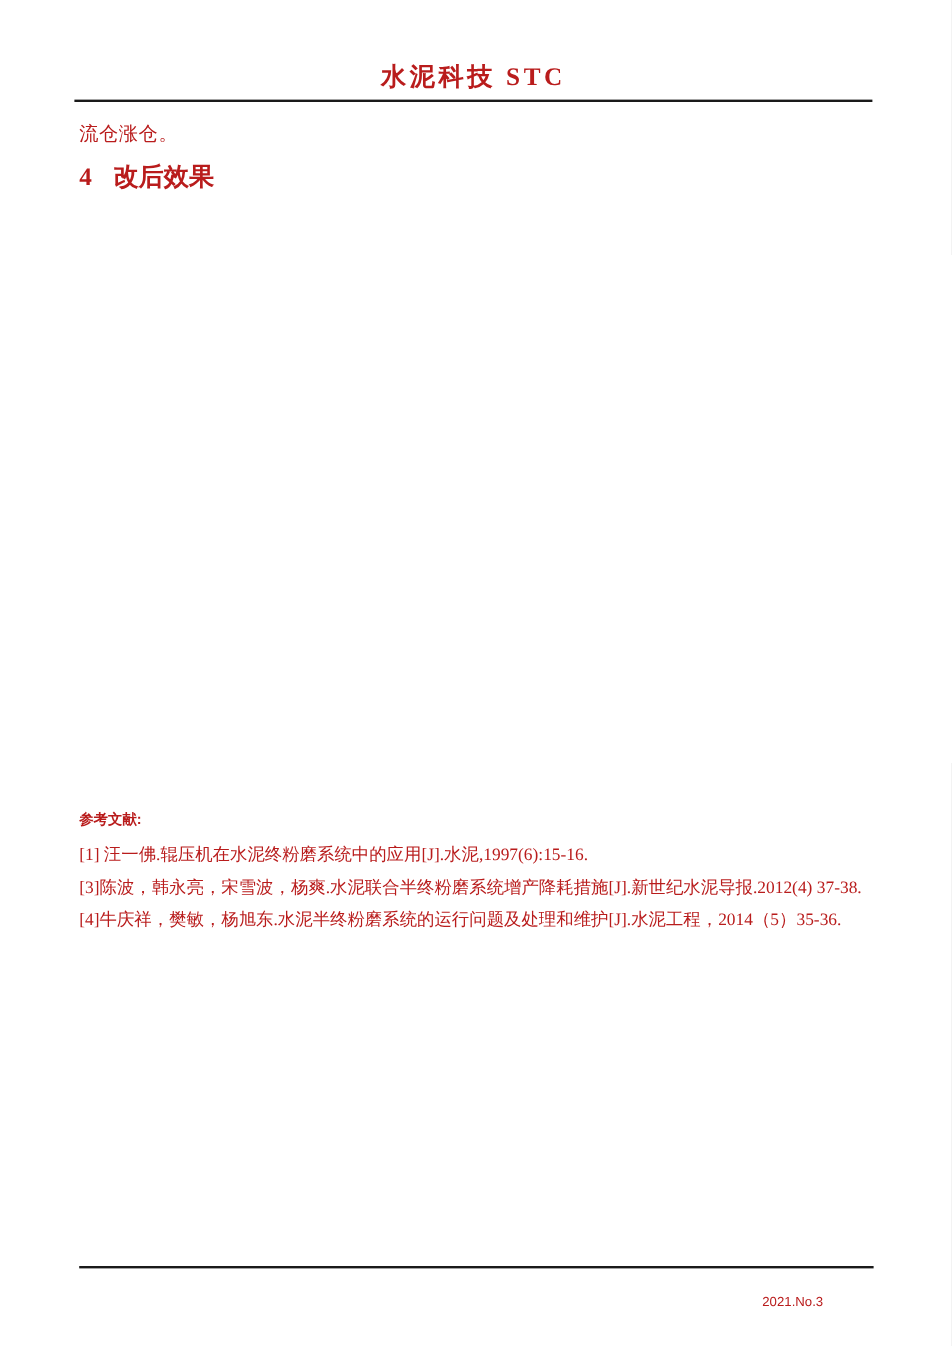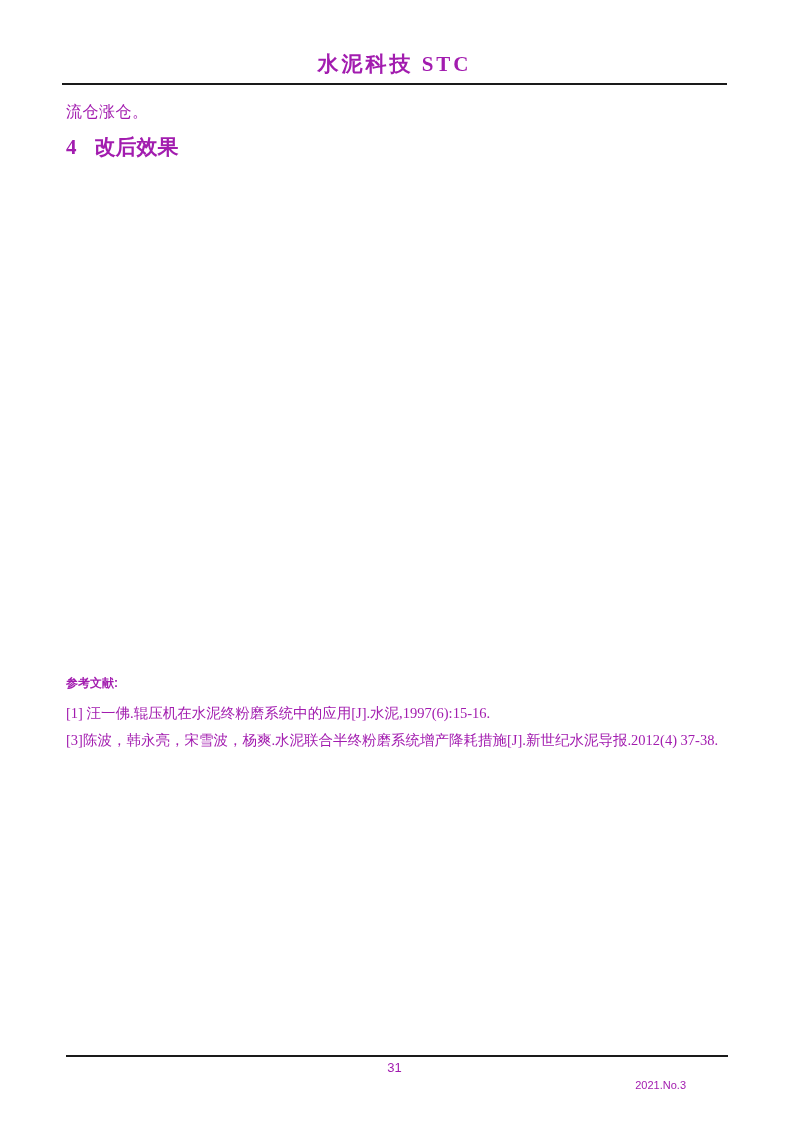--- a/index.html
+++ b/index.html
@@ -3,21 +3,21 @@
   <meta charset="utf-8">
   <style>
     * { margin: 0; padding: 0; box-sizing: border-box; }
     html, body { background: #e8e8e8; }
     .page {
       position: relative;
       width: 793px;
       height: 1122px;
       margin: 0 auto;
       background: #ffffff;
-      color: #a21caf;
+      color: #b91c1c;
       font-family: "Liberation Serif", "DejaVu Serif", serif;
       overflow: hidden;
     }
     .journal-title {
       position: absolute;
       top: 50px;
       left: 62px;
       width: 665px;
       text-align: center;
       font-size: 21px;
@@ -121,21 +121,21 @@
     <span class="sec-num">4</span>
     <span>改后效果</span>
   </div>
 
 
   <div class="ref-heading">参考文献:</div>
 
   <ul class="ref-list">
     <li>[1] 汪一佛.辊压机在水泥终粉磨系统中的应用[J].水泥,1997(6):15-16.</li>
     <li>[3]陈波，韩永亮，宋雪波，杨爽.水泥联合半终粉磨系统增产降耗措施[J].新世纪水泥导报.2012(4) 37-38.</li>
+    <li>[4]牛庆祥，樊敏，杨旭东.水泥半终粉磨系统的运行问题及处理和维护[J].水泥工程，2014（5）35-36.</li>
   </ul>
 
   <div class="footer-rule"></div>
 
-  <div class="footer-page-number">31</div>
 
   <div class="footer-issue">2021.No.3</div>
 
 </div>
 
 </body></html>

